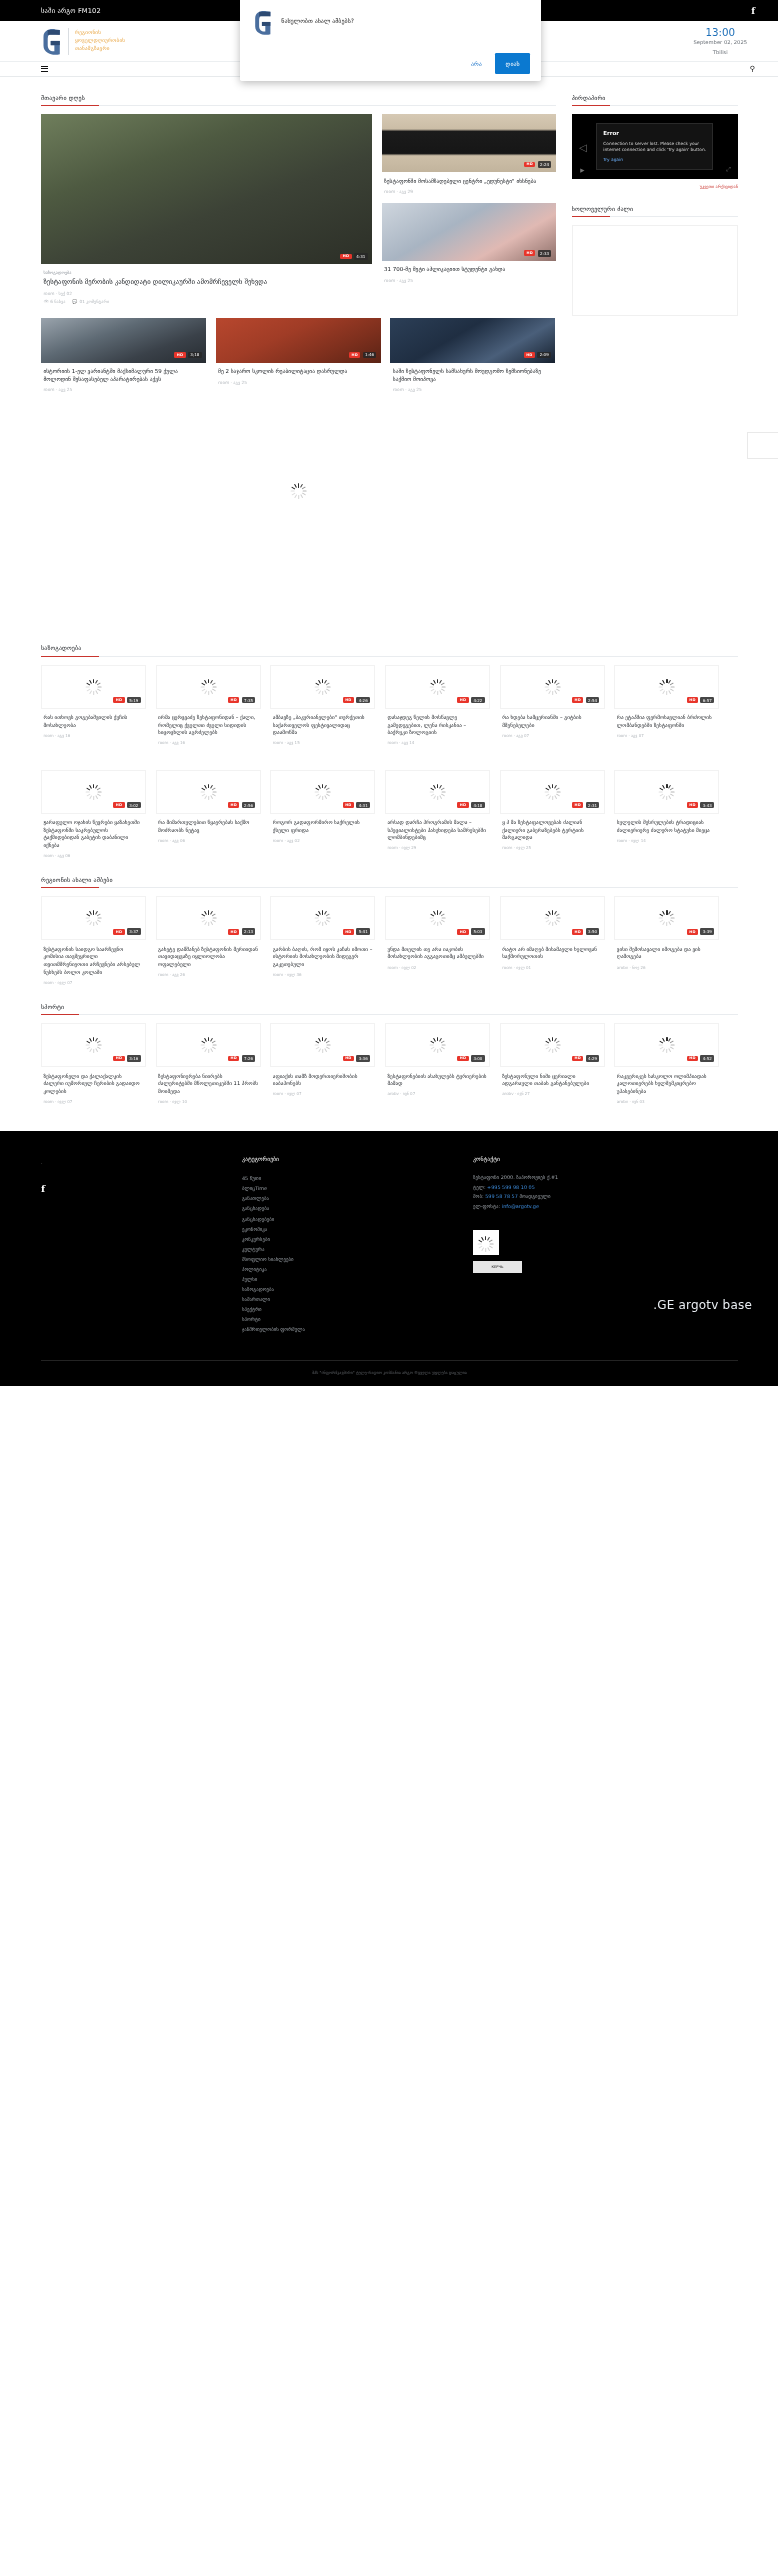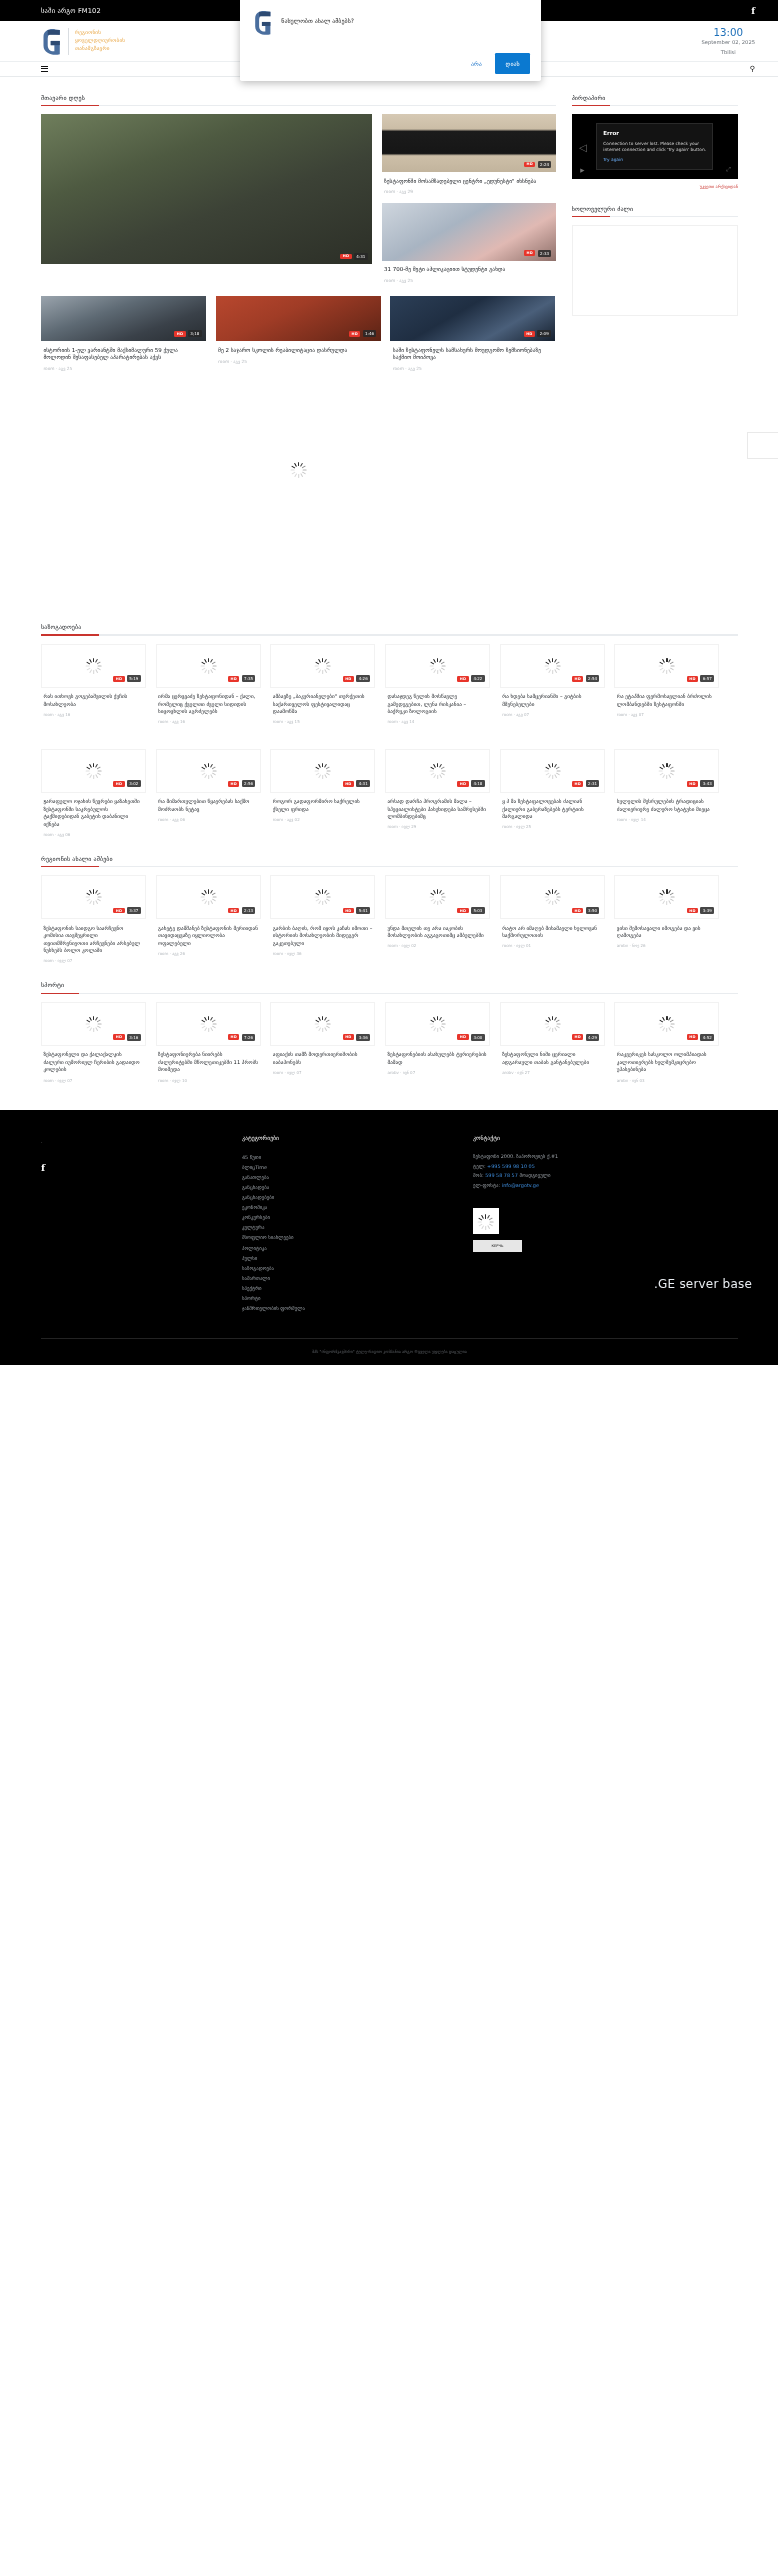--- a/index.html
+++ b/index.html
@@ -25,21 +25,21 @@
   .topbar-right { color: #fff; font-size: 8.5px; }
   .fb-glyph { font-family: "DejaVu Serif", serif; font-weight: bold; font-size: 9px; }
 
   
   .header {
     background: #fff;
     height: 41px;
     display: flex;
     align-items: center;
     justify-content: space-between;
-    padding: 0 24px 0 41px;
+    padding: 0 32px 0 41px;
     border-bottom: 0.6px solid #eceff1;
   }
   .brand { display: flex; align-items: center; gap: 6px; }
   .brand-mark { width: 20.7px; height: 29px; position: relative; }
   .brand-mark svg { display: block; }
   .brand-divider { width: 1.2px; height: 27px; background: #d9dde1; }
   .brand-lines { display: flex; flex-direction: column; gap: 1.8px; }
   .brand-lines span {
     color: #e8a33d;
     font-size: 5.2px;
@@ -290,20 +290,29 @@
         <div class="sec-rule"></div>
       </div>
 
       <div class="feature-row">
 
         <div class="feature-main">
           <div class="thumb ph-people" style="height:150px">
             <div class="badges">
               <span class="badge-hd">HD</span>
               <span class="badge-dur">4:31</span>
+            </div>
+          </div>
+          <div class="card-body">
+            <div class="cat">საზოგადოება</div>
+            <div class="headline">ზესტაფონის მერობის კანდიდატი დილიკაურში ამომრჩეველს შეხვდა</div>
+            <div class="meta">room · სექ 02</div>
+            <div class="stats">
+              <span>👁 <span>6 ნახვა</span></span>
+              <span>💬 <span>01 კომენტარი</span></span>
             </div>
           </div>
         </div>
 
         <div class="feature-side">
           <div class="mini-card">
             <div class="thumb ph-sign">
               <div class="badges">
                 <span class="badge-hd">HD</span>
                 <span class="badge-dur">2:24</span>
@@ -1124,21 +1133,21 @@
             <i></i>
             <i></i>
           </div>
       </div>
       <div class="f-logo-box">КЕРЧЬ</div>
     </div>
   </div>
   <div class="copyright">შპს "ინფორმკავშირი" ტელე-რადიო კომპანია არგო ®ყველა უფლება დაცულია</div>
 </div>
 
-<div class="watermark">.GE server base</div>
+<div class="watermark">.GE argotv base</div>
 <div class="float-box"></div>
 
 <div class="modal-backdrop">
   <div class="modal-top">
     <div class="modal-icon">
       <svg width="23" height="27" viewBox="0 0 34 48">
         <path d="M4 16 C4 6, 14 2, 24 4 L31 5 L31 13 L22 11 C15 10, 11 13, 11 19 L11 30 C11 37, 16 41, 22 40 L22 30 L16 30 L16 23 L31 23 L31 45 C20 48, 4 44, 4 31 Z" fill="#4a6e9e"></path>
         <path d="M11 5 L31 5 L31 13 L11 13 Z" fill="#2e4b73"></path>
         <path d="M16 23 L31 23 L31 30 L16 30 Z" fill="#2e4b73"></path>
       </svg>

